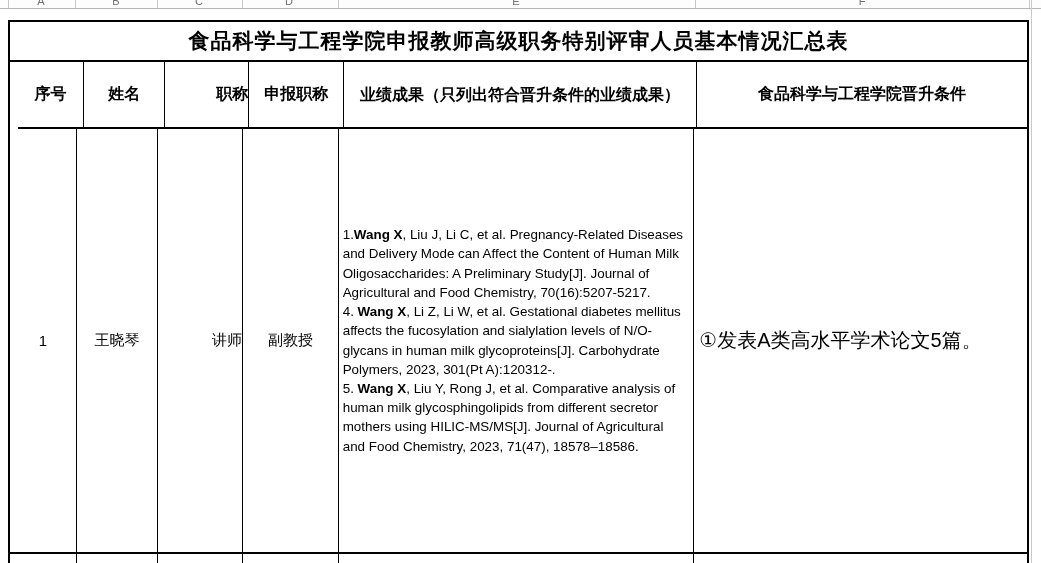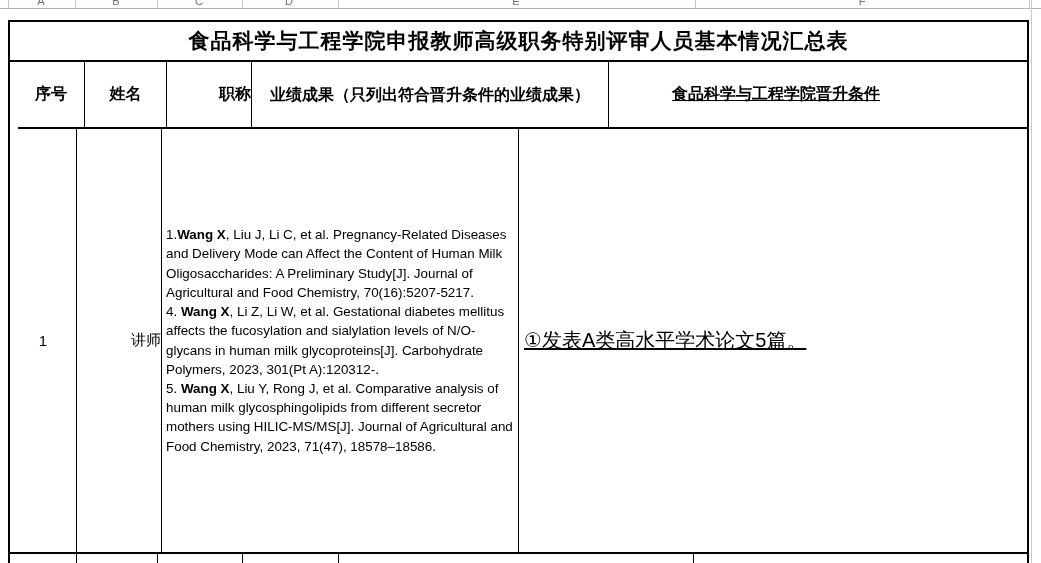--- a/index.html
+++ b/index.html
@@ -56,21 +56,21 @@
     font-family: "Liberation Serif", "DejaVu Serif", serif;
     font-weight: 700; font-size: 16px; margin-left: 8px;
   }
   .data-row { height: 425px; border-bottom: 2px solid #000; }
   .stub-row { height: 9px; }
   .cell {
     border-right: 1.5px solid #000;
     display: flex; align-items: center; justify-content: center;
     text-align: center;
   }
-  .cell:last-child { border-right: none; text-decoration: underline; }
+  .cell:last-child { border-right: none; }
   .c1 { width: 67px; }
   .c2 { width: 82px; }
   .c3 { width: 85px; justify-content: flex-end; }
   .c4 { width: 96px; }
   .c5 { width: 357px; }
   .c6 { width: 334px; }
   .hdr-two-line { display: flex; line-height: 24px; }
   .data-cn { font-size: 15px; }
   .pub-cell {
     justify-content: flex-end; align-items: center;
@@ -114,37 +114,46 @@
     <div class="row header-row">
       <div class="cell c1">
         <span>序号</span>
       </div>
       <div class="cell c2">
         <span>姓名</span>
       </div>
       <div class="cell c3">
         <span>职称</span>
       </div>
+      <div class="cell c4">
+        <span>申报职称</span>
+      </div>
       <div class="cell c5">
         <span class="hdr-two-line">
           <span>业绩成果</span>
           <span>（只列出符合晋升条件的业绩成果）</span>
         </span>
       </div>
       <div class="cell c6">
         <span>食品科学与工程学院晋升条件</span>
       </div>
     </div>
 
     <div class="row data-row">
       <div class="cell c1 data-cn">
         <span>1</span>
       </div>
+      <div class="cell c2 data-cn">
+        <span>王晓琴</span>
+      </div>
       <div class="cell c3 data-cn">
         <span>讲师</span>
+      </div>
+      <div class="cell c4 data-cn">
+        <span>副教授</span>
       </div>
       <div class="cell c5 pub-cell">
         <div class="pub-list" id="pub-list">
             <div class="pub"><span>1.</span><b>Wang X</b><span>, Liu J, Li C, et al. Pregnancy-Related Diseases and Delivery Mode can Affect the Content of Human Milk Oligosaccharides: A Preliminary Study[J]. Journal of Agricultural and Food Chemistry, 70(16):5207-5217.</span></div>
             <div class="pub"><span>4. </span><b>Wang X</b><span>, Li Z, Li W, et al. Gestational diabetes mellitus affects the fucosylation and sialylation levels of N/O-glycans in human milk glycoproteins[J]. Carbohydrate Polymers, 2023, 301(Pt A):120312-.</span></div>
             <div class="pub"><span>5. </span><b>Wang X</b><span>, Liu Y, Rong J, et al. Comparative analysis of human milk glycosphingolipids from different secretor mothers using HILIC-MS/MS[J]. Journal of Agricultural and Food Chemistry, 2023, 71(47), 18578–18586.</span></div>
           </div>
       </div>
       <div class="cell c6 cond-cell">
         <span>①发表A类高水平学术论文5篇。</span>

